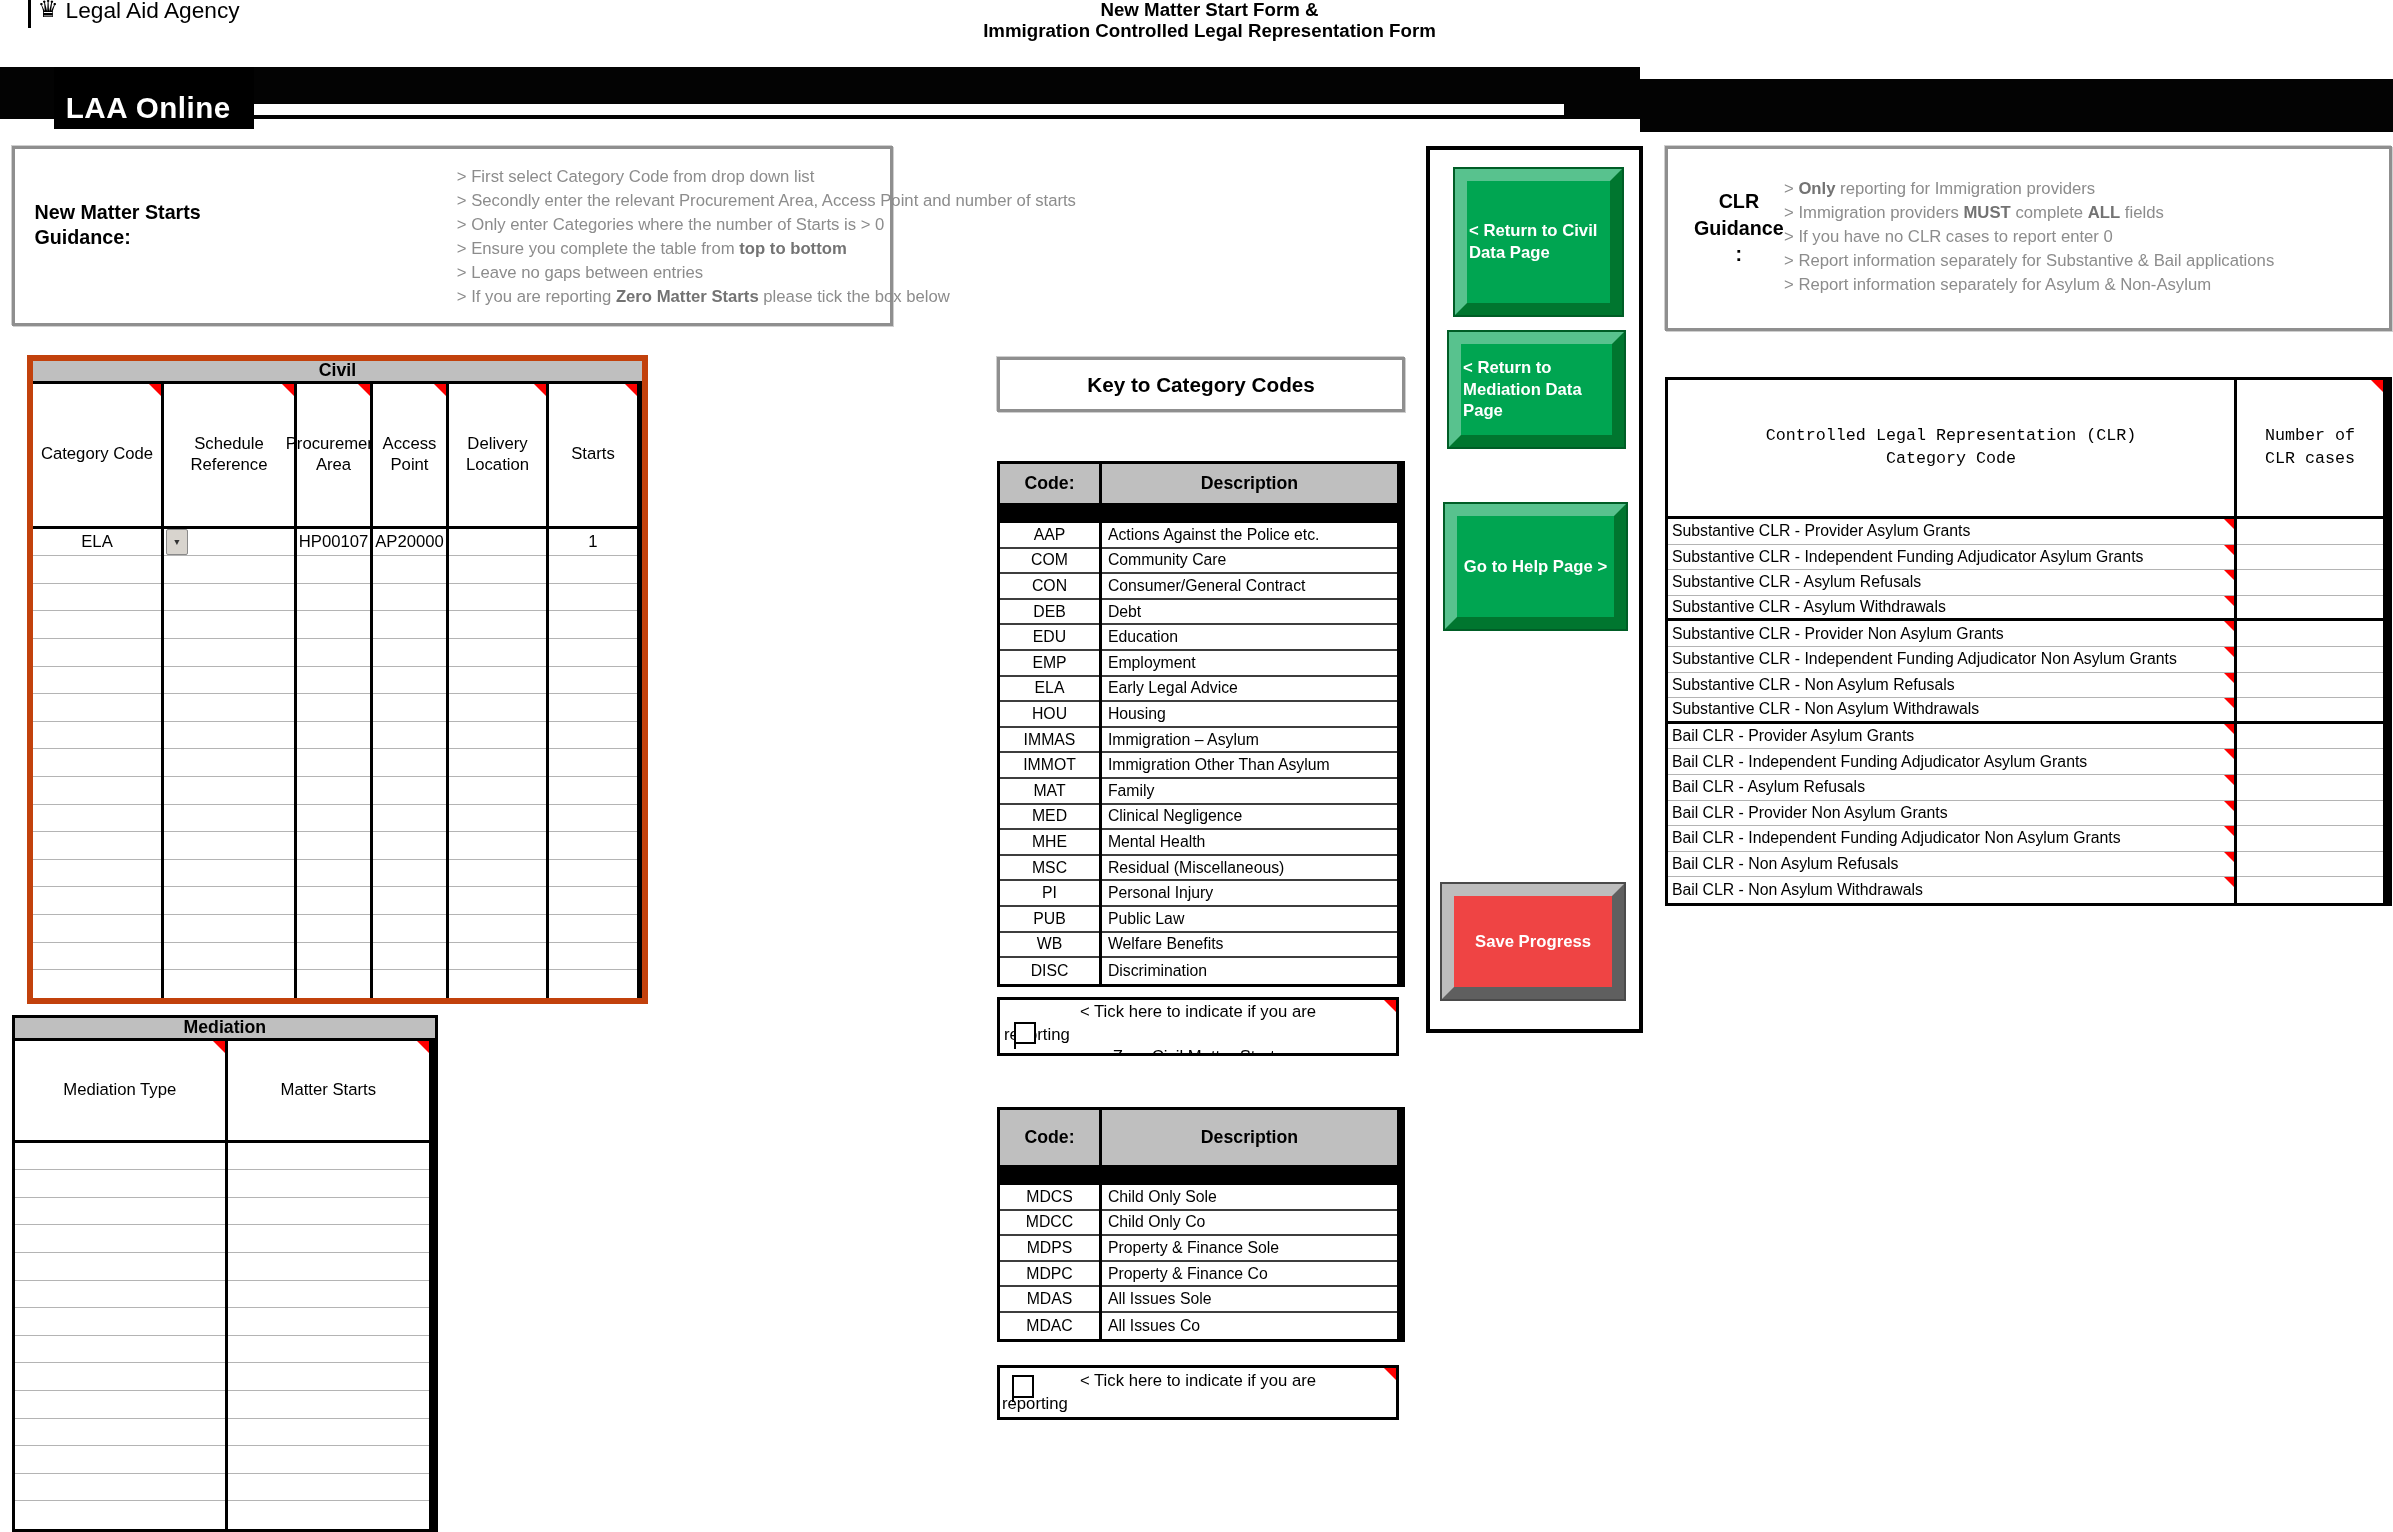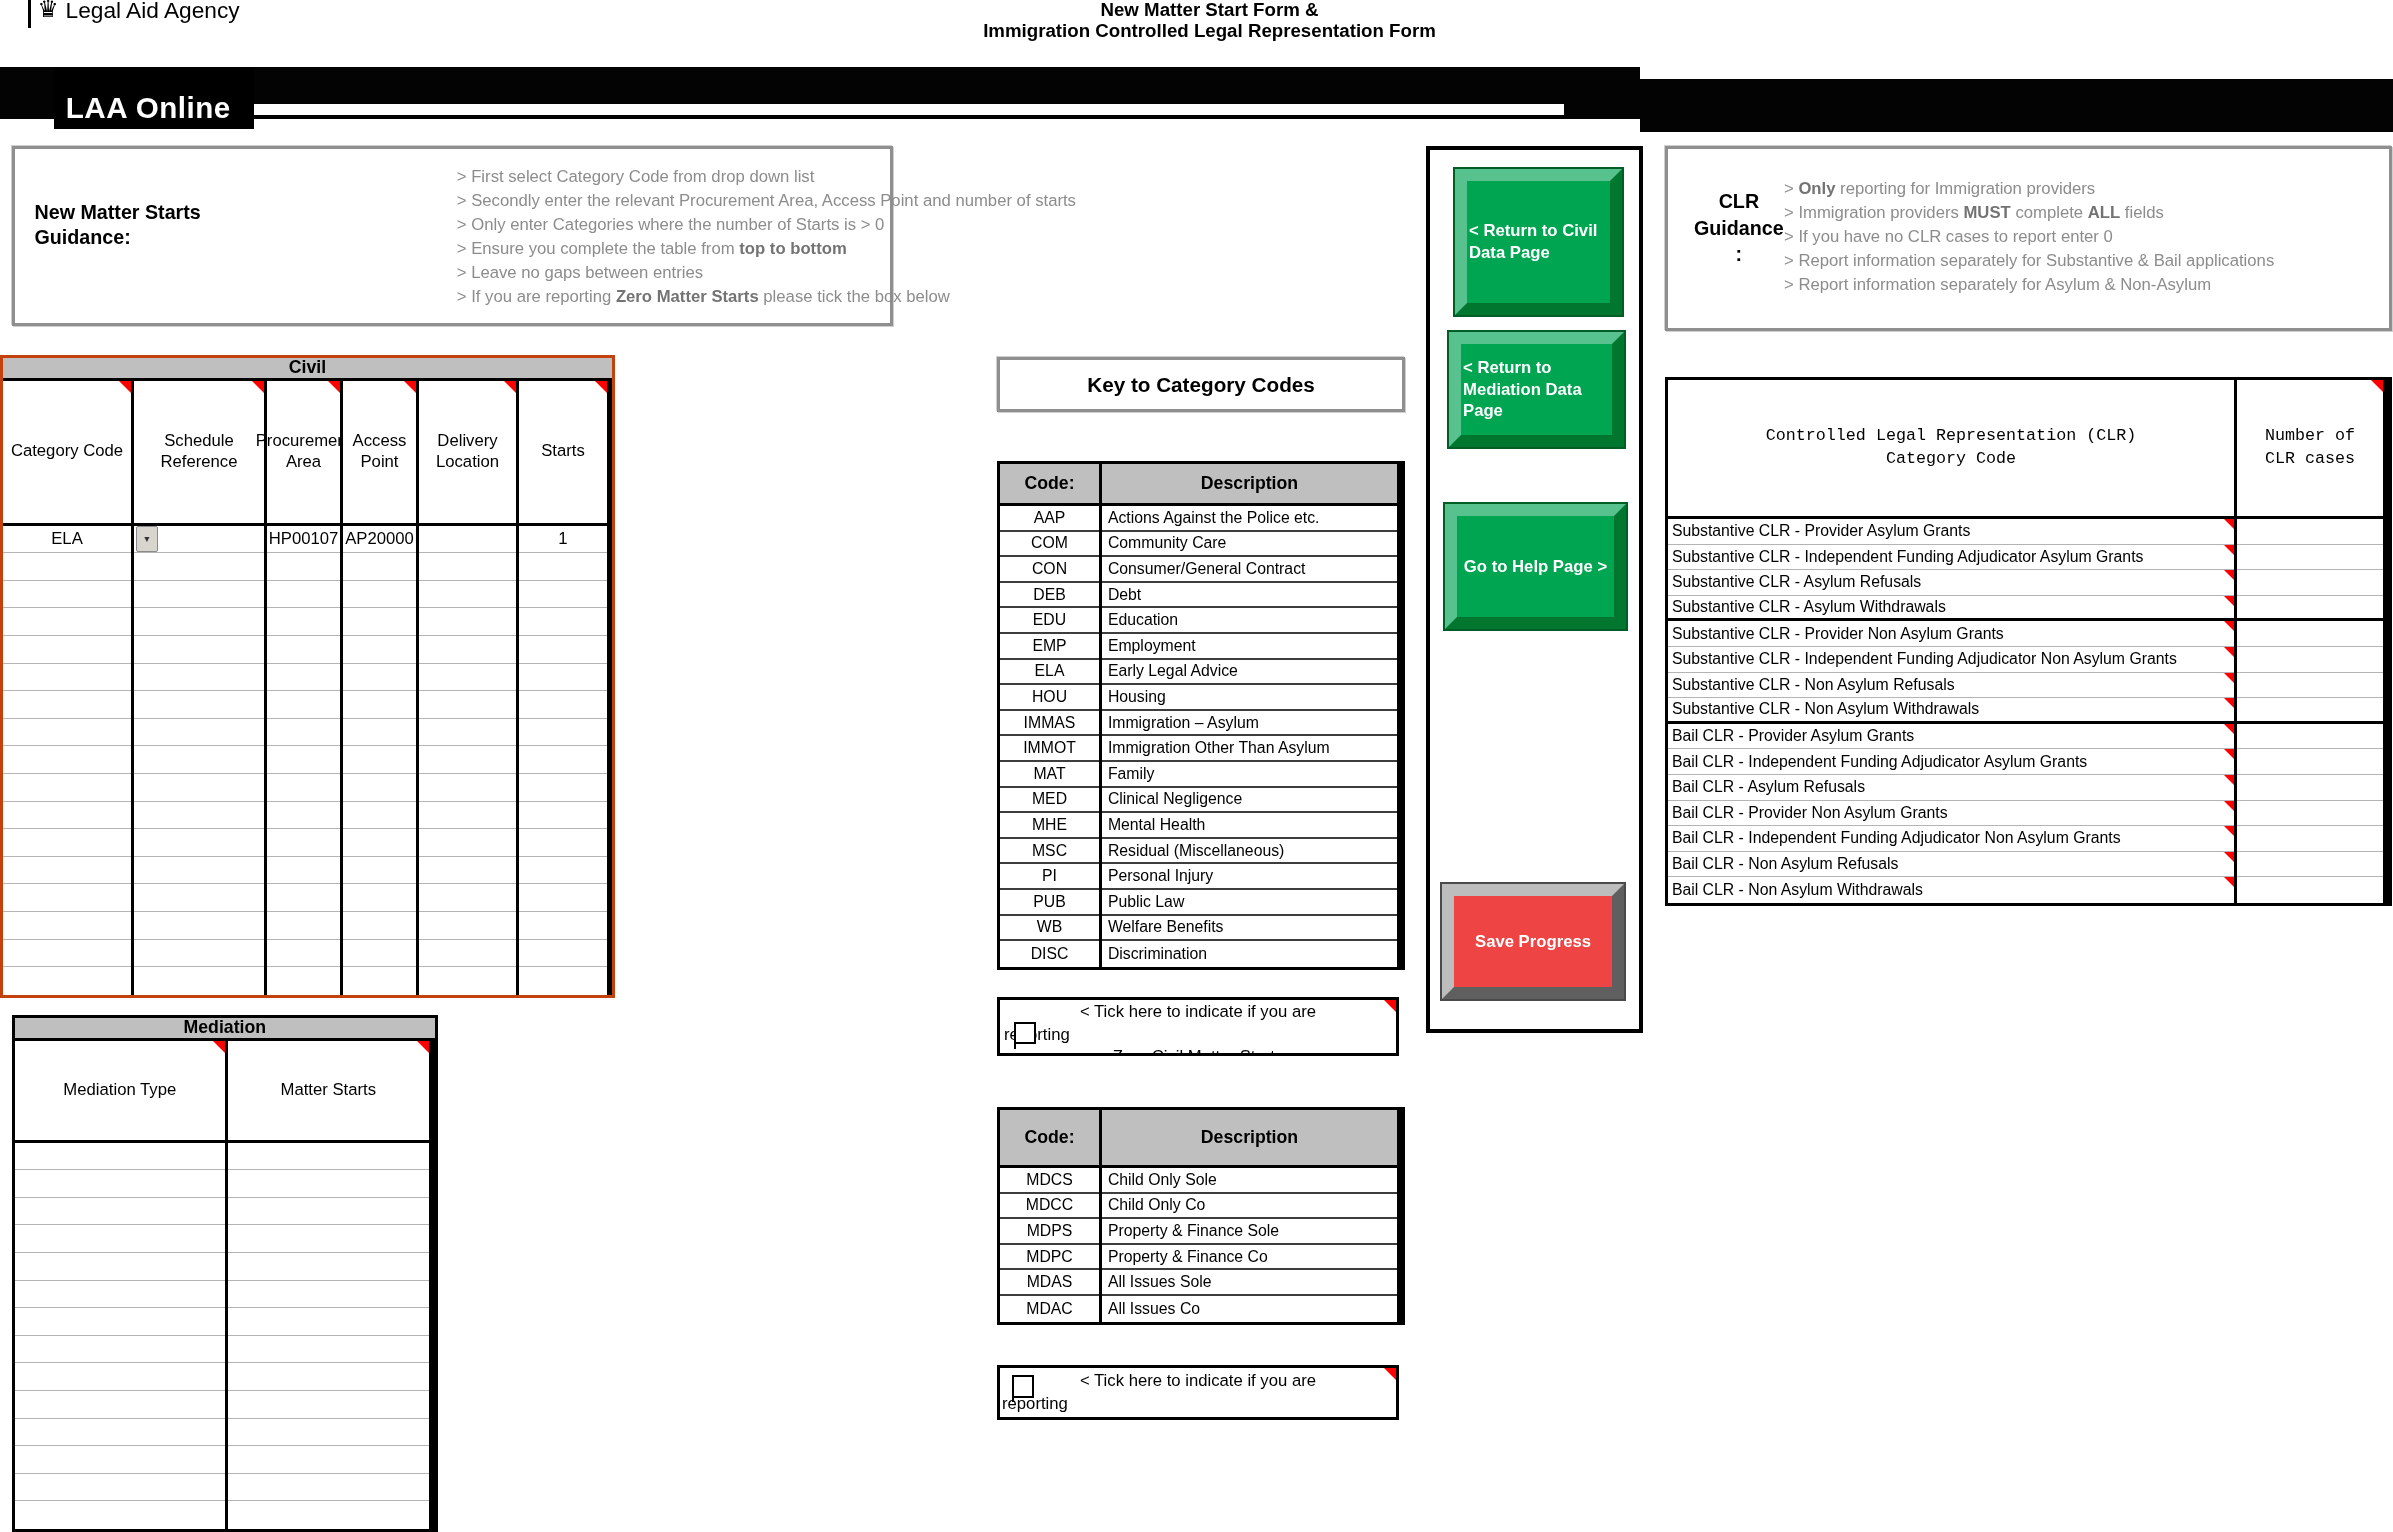--- a/index.html
+++ b/index.html
@@ -37,21 +37,21 @@
   .cm{position:absolute;top:0;right:0;width:0;height:0;border-top:12.8px solid #FF0000;
       border-left:12.8px solid transparent;}
   .cm.sm{border-top-width:10.8px;border-left-width:10.8px;}
   .dd{display:inline-flex;align-items:center;justify-content:center;width:19.7px;height:24.6px;
       background:#d8d4ce;border:1px solid #8a8a8a;border-radius:2px;font-size:8.9px;color:#333;
       margin-left:2px;margin-right:3.9px;flex:none;}
   .cbx{position:absolute;width:18.7px;height:18.7px;border:2px solid #000;background:#fff;z-index:2;}
   .cbx::after{content:"";position:absolute;left:-2px;bottom:-6.9px;width:2px;height:6.9px;background:#000;}
 
   
-  .civil-tbl{position:absolute;left:0;top:355px;width:609px;border:3px solid #c2410c;background:#000;}
+  .civil-tbl{position:absolute;left:27px;top:355px;width:609px;border:6px solid #c2410c;background:#000;}
   .band{height:19.7px;background:#bfbfbf;margin-bottom:3px;font-weight:bold;font-size:17.7px;
         text-align:center;line-height:19.7px;}
   .grid6{display:grid;grid-template-columns:128px 130px 73px 73px 97px 88px;column-gap:3px;}
   .hrow{margin-bottom:3px;}
   .hcell{background:#fff;height:142px;position:relative;display:flex;align-items:center;
          justify-content:center;text-align:center;font-size:16.7px;line-height:20.7px;padding:0 2px;box-sizing:border-box;}
   .ccell{background:#fff;height:27.6px;border-bottom:1px solid #b4b4b4;display:flex;align-items:center;
          justify-content:center;font-size:16.7px;box-sizing:border-box;}
   .crow:last-child .ccell{border-bottom:0;}
   .ccell.left{justify-content:flex-start;}
@@ -64,21 +64,21 @@
   .mrow:last-child .mcell{border-bottom:0;}
 
   
   .titlebox{position:absolute;left:997px;top:357px;width:402px;height:49px;border:3px solid #8f8f8f;
             box-shadow:1px 1px 0 #cfcfcf,-1px -1px 0 #cfcfcf;display:flex;align-items:center;
             justify-content:center;font-weight:bold;font-size:20.7px;background:#fff;}
   .key-tbl{position:absolute;left:997px;width:402px;border:3px solid #000;background:#000;}
   .cat-tbl{top:461px;}
   .medkey-tbl{top:1107px;}
   .grid2k{display:grid;grid-template-columns:99px 295px;column-gap:3px;}
-  .khead{margin-bottom:3px;}
+  .khead{margin-bottom:20px;}
   .khead .kc{background:#bfbfbf;font-weight:bold;font-size:17.7px;display:flex;align-items:center;
              justify-content:center;}
   .cat-tbl .khead .kc{height:39px;}
   .medkey-tbl .khead .kc{height:55px;}
   .krow .kc{background:#fff;height:25.6px;border-bottom:2px solid #3d3d3d;box-sizing:border-box;
             display:flex;align-items:center;font-size:15.8px;}
   .krow:last-child .kc{border-bottom:0;}
   .kcode{justify-content:center;}
   .kdesc{padding-left:5.9px;}
 

